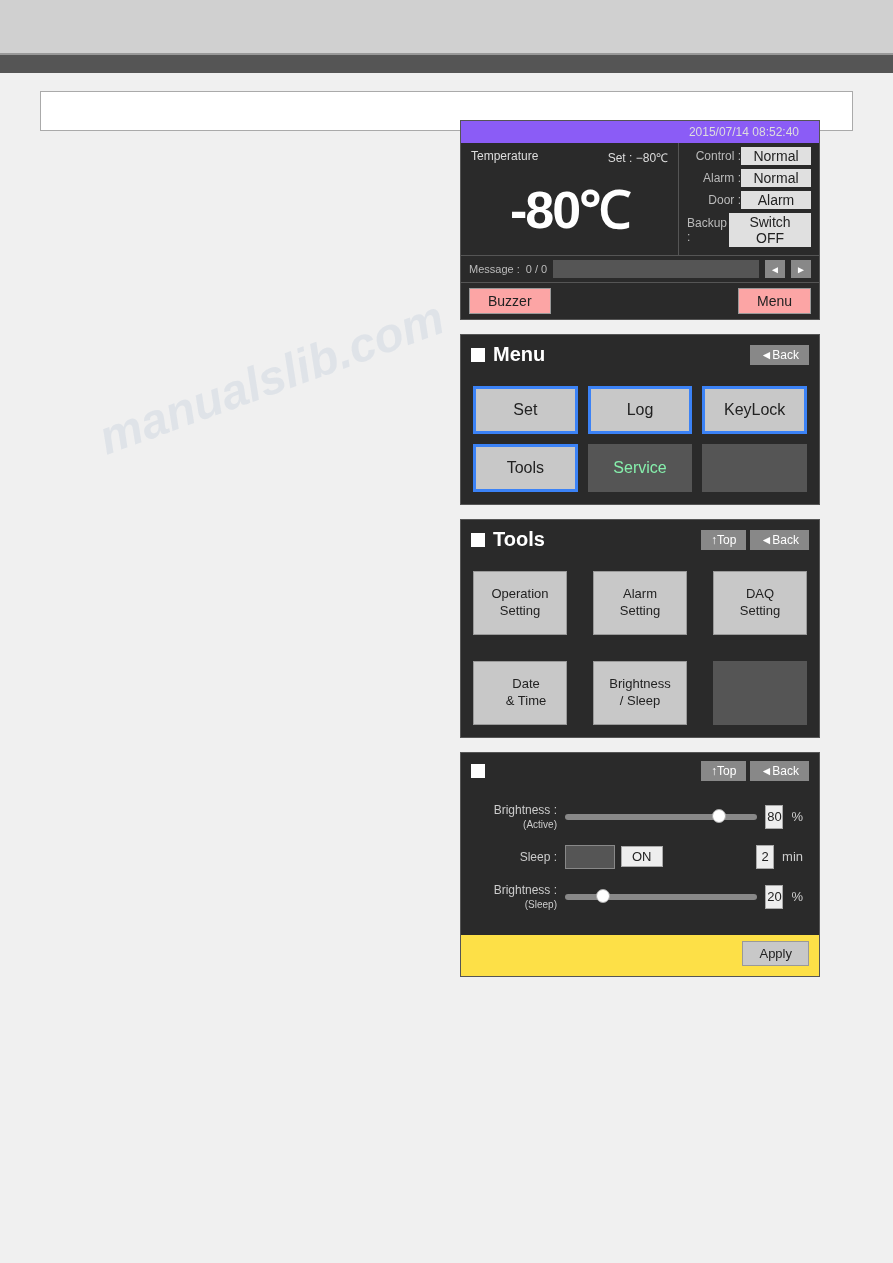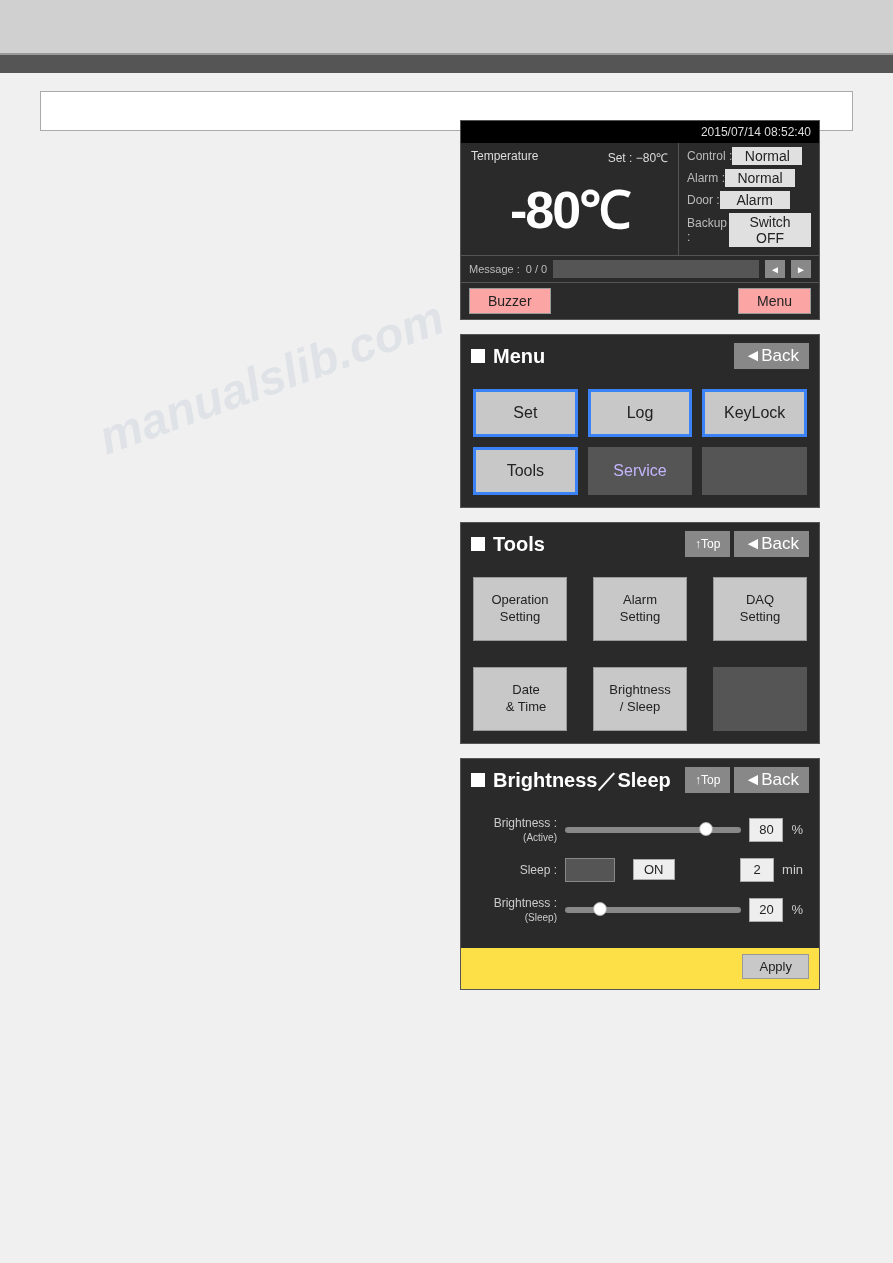--- a/index.html
+++ b/index.html
@@ -52,24 +52,24 @@
       background: #2a2a2a;
       border: 1px solid #555;
       margin-bottom: 14px;
       color: #fff;
     }
 
     
     .panel1-header {
       display: flex;
       justify-content: flex-end;
-      padding: 4px 8px;
+      padding: 4px 20px;
       font-size: 12px;
       color: #ddd;
-      background: #000000;
+      background: #8b5cf6;
     }
 
     .panel1-body {
       display: flex;
     }
 
     .panel1-left {
       flex: 1;
       padding: 6px 10px;
       border-right: 1px solid #555;
@@ -98,21 +98,21 @@
     .panel1-right {
       width: 140px;
       padding: 4px 8px;
       display: flex;
       flex-direction: column;
       gap: 4px;
     }
 
     .status-row {
       display: flex;
-      justify-content: flex-start;
+      justify-content: flex-end;
       align-items: center;
       font-size: 12px;
     }
 
     .status-label {
       color: #bbb;
     }
 
     .status-value {
       background: #e0e0e0;
@@ -192,21 +192,21 @@
       height: 14px;
       background: #fff;
       display: inline-block;
     }
 
     .back-btn {
       background: #888;
       color: #fff;
       border: none;
       padding: 3px 10px;
-      font-size: 17px;
+      font-size: 12px;
       cursor: pointer;
       display: flex;
       align-items: center;
       gap: 2px;
     }
 
     .top-back-btns {
       display: flex;
       gap: 4px;
     }
@@ -236,21 +236,21 @@
       color: #222;
       border: 3px solid #3b82f6;
       padding: 12px 8px;
       font-size: 16px;
       cursor: pointer;
       text-align: center;
     }
 
     .menu-btn.disabled {
       background: #555;
-      color: #c4b5fd;
+      color: #86efac;
       border-color: #555;
       cursor: default;
       text-align: center;
     }
 
     .menu-btn.active {
       background: #c8c8c8;
       color: #222;
     }
 
@@ -336,40 +336,40 @@
       border: 1px solid #aaa;
     }
 
     .slider-thumb.pos80 { left: calc(80% - 7px); }
     .slider-thumb.pos20 { left: calc(20% - 7px); }
 
     .value-box {
       background: #eee;
       color: #222;
       border: 1px solid #aaa;
-      width: 34px;
+      width: 18px;
       height: 24px;
       text-align: center;
       font-size: 13px;
       display: flex;
       align-items: center;
       justify-content: center;
       flex-shrink: 0;
     }
 
     .unit-label {
       color: #ccc;
       font-size: 13px;
       flex-shrink: 0;
     }
 
     .sleep-control {
       display: flex;
       align-items: center;
-      gap: 18px;
+      gap: 6px;
       flex: 1;
     }
 
     .sleep-input {
       background: #555;
       border: 1px solid #888;
       width: 50px;
       height: 24px;
     }
 
@@ -512,21 +512,20 @@
       <button class="tools-btn" style="white-space:pre-line;">Brightness
 / Sleep</button>
       <button class="tools-btn empty"></button>
     </div>
   </div>
 
   <div class="panel">
     <div class="panel4-header">
       <div class="panel-title">
         <span class="title-square"></span>
-        <span>Brightness／Sleep</span>
       </div>
       <div class="top-back-btns">
         <button class="top-btn">↑Top</button>
         <button class="back-btn">◄Back</button>
       </div>
     </div>
     <div class="panel4-body">
 
       <div class="setting-row">
         <span class="setting-label">Brightness :<br><span style="font-size:10px;">(Active)</span></span>

